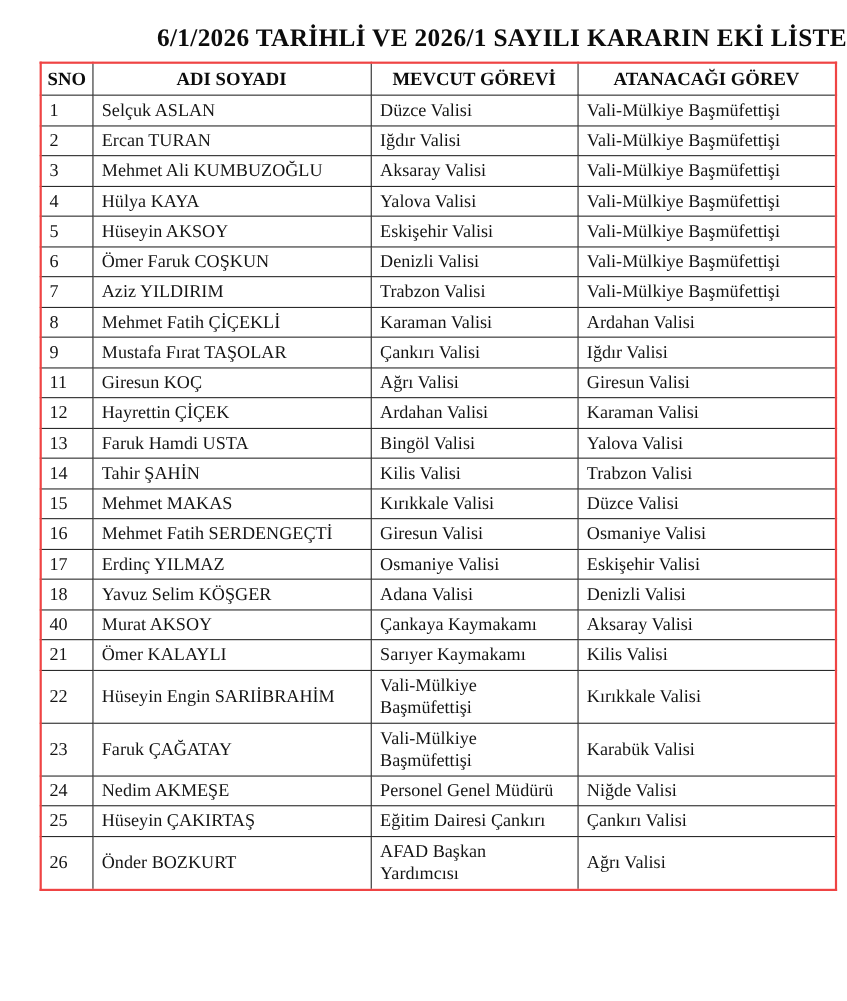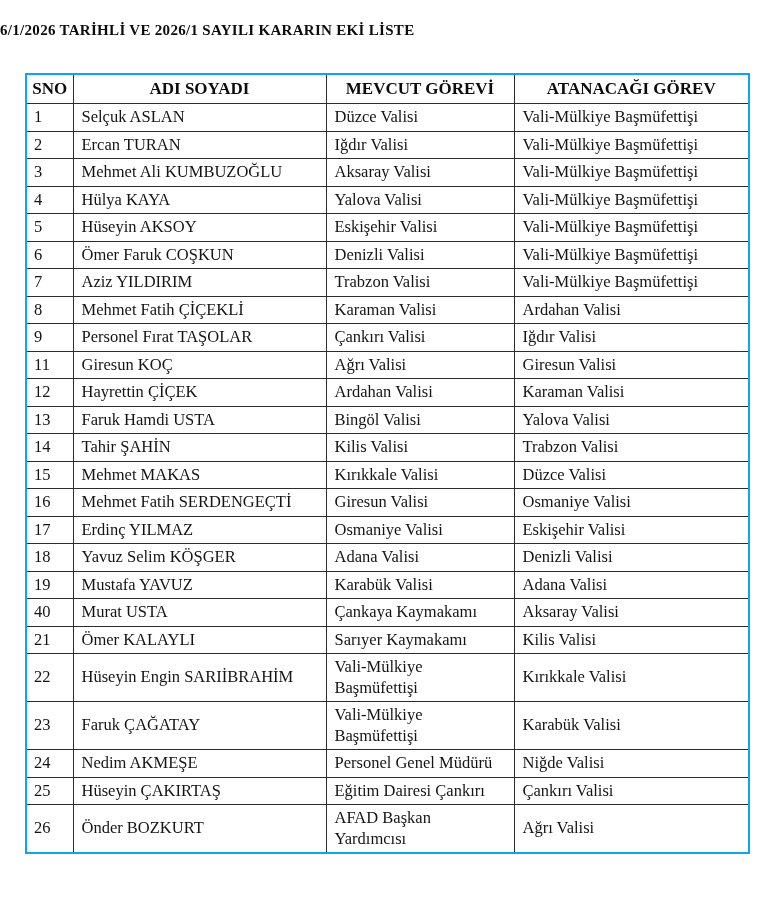--- a/index.html
+++ b/index.html
@@ -14,33 +14,33 @@
   }
   .page {
     width: 770px;
     height: 910px;
     background: #ffffff;
     box-sizing: border-box;
   }
   .doc-title {
     margin: 0;
     padding-top: 22px;
-    padding-bottom: 34px;
-    text-align: left;
-    font-size: 15px;
+    padding-bottom: 8px;
+    text-align: right;
+    font-size: 23px;
     font-weight: bold;
     letter-spacing: 0.3px;
     color: #0c0c0c;
   }
   table.list-table {
     border-collapse: collapse;
     table-layout: fixed;
-    margin-left: 25px;
+    margin-left: 36px;
     width: 723px;
-    border: 2px solid #0ea5e9;
+    border: 2px solid #ef4444;
   }
   .list-table th,
   .list-table td {
     border: 1.5px solid #2b2b2b;
     box-sizing: border-box;
     overflow: hidden;
   }
   .list-table th {
     font-size: 17px;
     font-weight: bold;
@@ -131,21 +131,21 @@
           <td class="cell-new-role">Vali-Mülkiye Başmüfettişi</td>
         </tr>
         <tr>
           <td class="cell-sno">8</td>
           <td class="cell-name">Mehmet Fatih ÇİÇEKLİ</td>
           <td class="cell-current-role">Karaman Valisi</td>
           <td class="cell-new-role">Ardahan Valisi</td>
         </tr>
         <tr>
           <td class="cell-sno">9</td>
-          <td class="cell-name">Personel Fırat TAŞOLAR</td>
+          <td class="cell-name">Mustafa Fırat TAŞOLAR</td>
           <td class="cell-current-role">Çankırı Valisi</td>
           <td class="cell-new-role">Iğdır Valisi</td>
         </tr>
         <tr>
           <td class="cell-sno">11</td>
           <td class="cell-name">Giresun KOÇ</td>
           <td class="cell-current-role">Ağrı Valisi</td>
           <td class="cell-new-role">Giresun Valisi</td>
         </tr>
         <tr>
@@ -184,28 +184,22 @@
           <td class="cell-current-role">Osmaniye Valisi</td>
           <td class="cell-new-role">Eskişehir Valisi</td>
         </tr>
         <tr>
           <td class="cell-sno">18</td>
           <td class="cell-name">Yavuz Selim KÖŞGER</td>
           <td class="cell-current-role">Adana Valisi</td>
           <td class="cell-new-role">Denizli Valisi</td>
         </tr>
         <tr>
-          <td class="cell-sno">19</td>
-          <td class="cell-name">Mustafa YAVUZ</td>
-          <td class="cell-current-role">Karabük Valisi</td>
-          <td class="cell-new-role">Adana Valisi</td>
-        </tr>
-        <tr>
           <td class="cell-sno">40</td>
-          <td class="cell-name">Murat USTA</td>
+          <td class="cell-name">Murat AKSOY</td>
           <td class="cell-current-role">Çankaya Kaymakamı</td>
           <td class="cell-new-role">Aksaray Valisi</td>
         </tr>
         <tr>
           <td class="cell-sno">21</td>
           <td class="cell-name">Ömer KALAYLI</td>
           <td class="cell-current-role">Sarıyer Kaymakamı</td>
           <td class="cell-new-role">Kilis Valisi</td>
         </tr>
         <tr>

